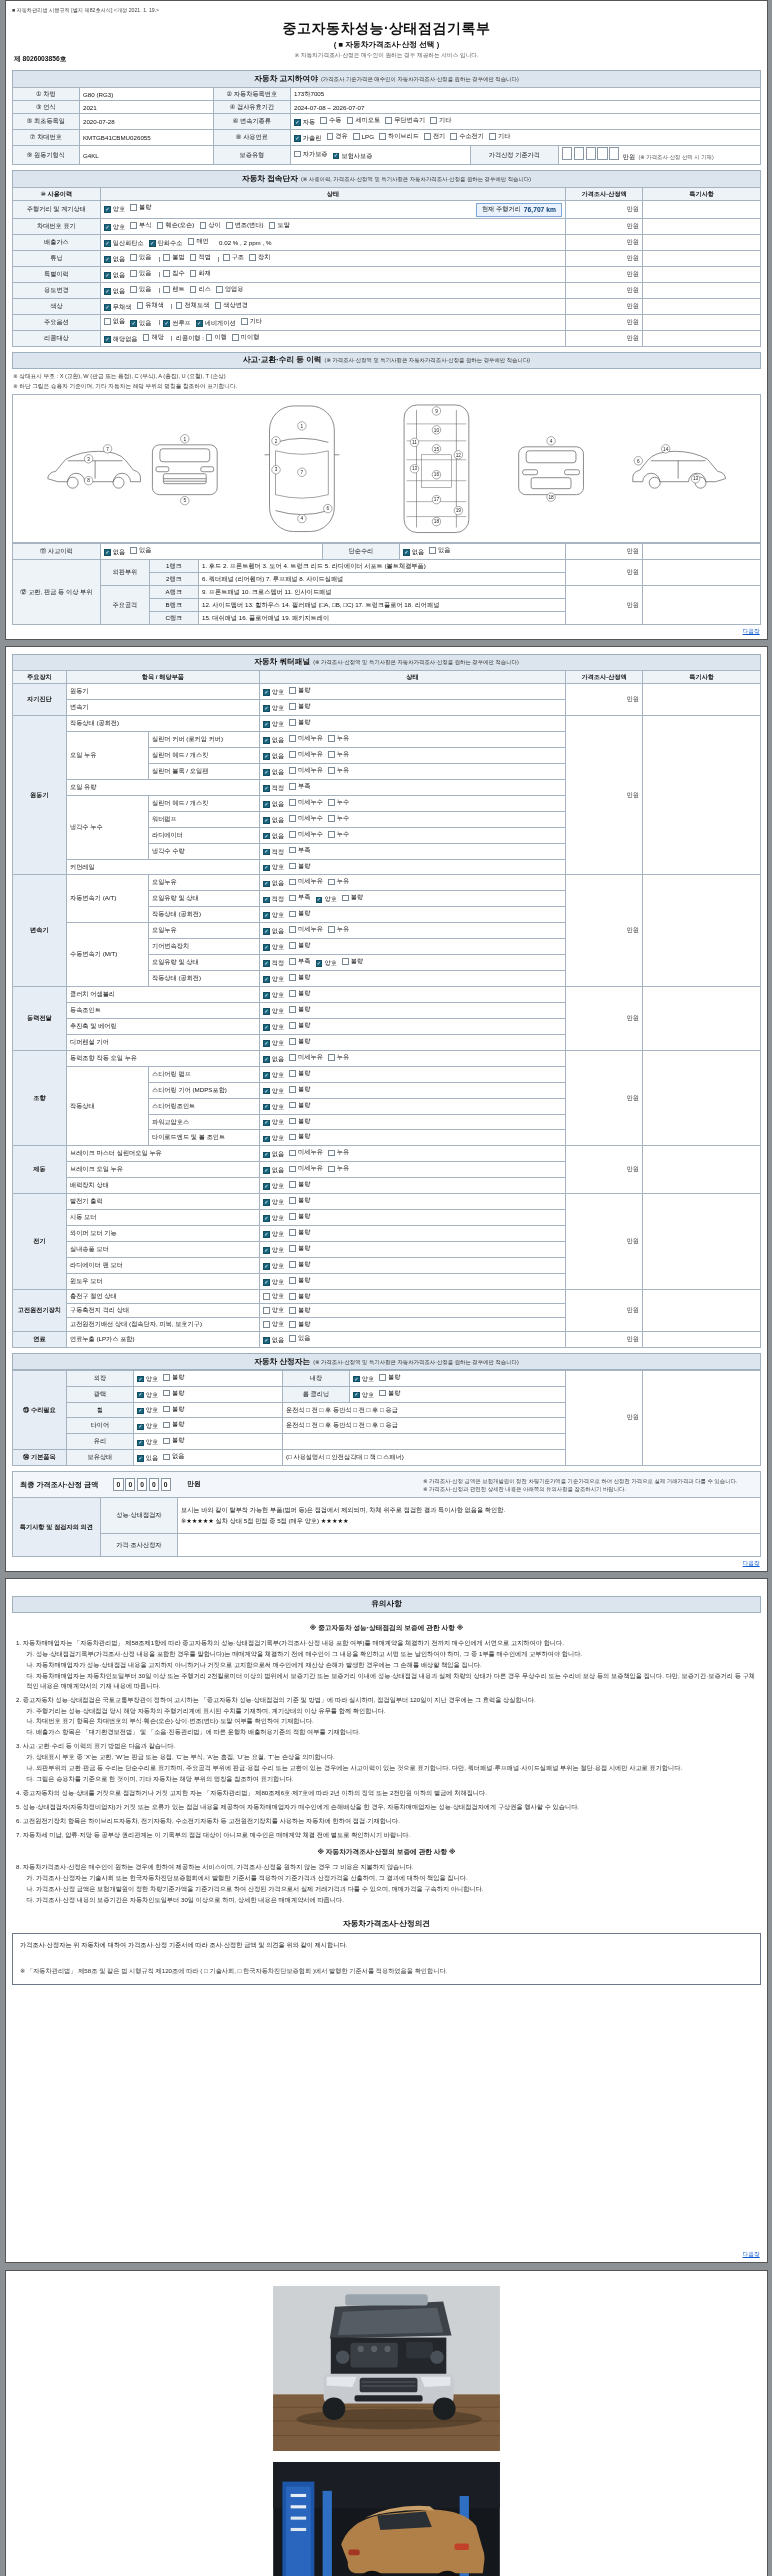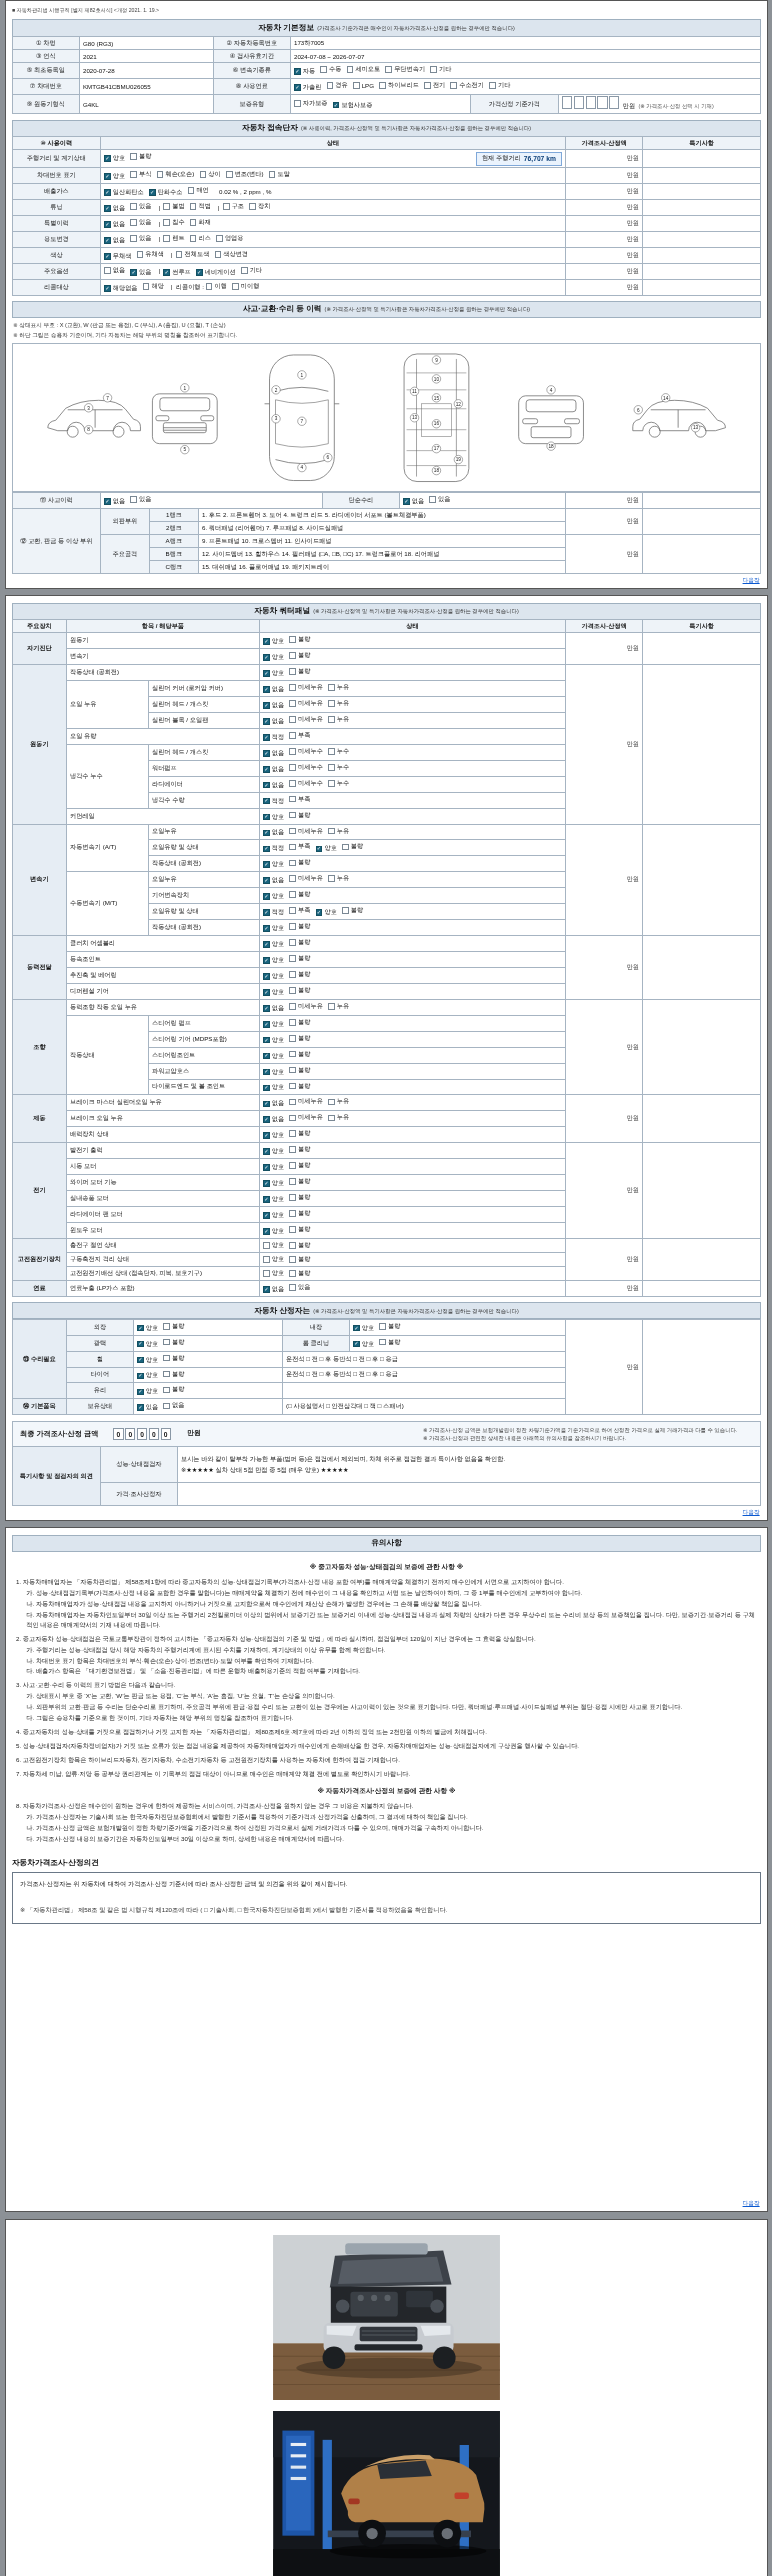--- a/index.html
+++ b/index.html
@@ -34,36 +34,42 @@
 .finalband .fnotes{font-size:5.4px;color:#444;line-height:1.5;margin-left:auto;width:330px}
 .nextlink{position:absolute;right:7.2px;bottom:3.1px;font-size:5.7px;color:#0a58d0;text-decoration:underline;cursor:pointer}
 .nl{font-size:6.2px;line-height:1.6;color:#222}
 .nl.i0{margin-top:4.6px}
 .nl.i1{margin-top:4.1px}
 .nl.i2{padding-left:10.3px;margin-top:1px}
 .nl.ctr{text-align:center;font-weight:bold;font-size:6.7px;margin:7.2px 0 2.1px}
 .opbox{border:0.8px solid #6a7887;margin-top:4.1px;padding:6.2px 7.2px;min-height:52px}
 .opbox .l1{font-size:6.2px}
 .opbox .l2{font-size:6.2px;margin-top:17.5px;color:#333}
-.optitle{text-align:left;font-weight:bold;font-size:7.7px;margin-top:11.3px}
+.optitle{text-align:center;font-weight:bold;font-size:7.7px;margin-top:11.3px}
 .photowrap{display:flex;flex-direction:column;align-items:center;gap:11.3px;margin-top:8.2px}
 .phototitle{text-align:center;font-weight:bold;font-size:8.2px;margin-top:2.1px;letter-spacing:1px}
 .stars{font-size:6.2px;margin-top:2.1px}
 .smalltx{font-size:5.4px;color:#555}
 </style>
 </head>
 <body>
 
 <div class="page">
 
   <section class="sheet">
     <div class="topnote">■ 자동차관리법 시행규칙 [별지 제82호서식] &lt;개정 2021. 1. 19.&gt;</div>
 
-
-    <div class="band"><span>자동차 기본정보</span><span class="bnote">(가격조사 기준가격은 매수인이 자동차가격조사·산정을 원하는 경우에만 적습니다)</span></div>
+    <header class="dochead">
+      <div class="title">중고자동차성능·상태점검기록부</div>
+      <div class="subtitle">( ■ 자동차가격조사·산정 선택 )</div>
+      <div class="subnote">※ 자동차가격조사·산정은 매수인이 원하는 경우 제공하는 서비스 입니다.</div>
+      <div class="regno">제 8026003856호</div>
+    </header>
+
+    <div class="band"><span>자동차 고지하여야</span><span class="bnote">(가격조사 기준가격은 매수인이 자동차가격조사·산정을 원하는 경우에만 적습니다)</span></div>
     <table>
       <colgroup>
           <col style="width:67px">
           <col style="width:134px">
           <col style="width:77px">
           <col style="width:180px">
           <col style="width:88px">
           <col>
         </colgroup>
       <tbody>
@@ -1169,21 +1175,21 @@
         <td></td>
       </tr>
     </tbody>
       </table>
     <span class="nextlink">다음장</span>
   </section>
 
   <div class="gap"></div>
 
   <section class="sheet" style="min-height:685px">
-    <div class="band" style="margin-top:0"><span>유의사항</span></div>
+    <div class="band" style="margin-top:10px"><span>유의사항</span></div>
     <div style="padding:3.1px 4.1px">
         <div class="nl i0 ctr">※ 중고자동차 성능·상태점검의 보증에 관한 사항 ※</div>
         <div class="nl i1">1. 자동차매매업자는 「자동차관리법」 제58조제1항에 따라 중고자동차의 성능·상태점검기록부(가격조사·산정 내용 포함 여부)를 매매계약을 체결하기 전까지 매수인에게 서면으로 고지하여야 합니다.</div>
         <div class="nl i2">가. 성능·상태점검기록부(가격조사·산정 내용을 포함한 경우를 말합니다)는 매매계약을 체결하기 전에 매수인이 그 내용을 확인하고 서명 또는 날인하여야 하며, 그 중 1부를 매수인에게 교부하여야 합니다.</div>
         <div class="nl i2">나. 자동차매매업자가 성능·상태점검 내용을 고지하지 아니하거나 거짓으로 고지함으로써 매수인에게 재산상 손해가 발생한 경우에는 그 손해를 배상할 책임을 집니다.</div>
         <div class="nl i2">다. 자동차매매업자는 자동차인도일부터 30일 이상 또는 주행거리 2천킬로미터 이상의 범위에서 보증기간 또는 보증거리 이내에 성능·상태점검 내용과 실제 차량의 상태가 다른 경우 무상수리 또는 수리비 보상 등의 보증책임을 집니다. 다만, 보증기간·보증거리 등 구체적인 내용은 매매계약서의 기재 내용에 따릅니다.</div>
         <div class="nl i1">2. 중고자동차 성능·상태점검은 국토교통부장관이 정하여 고시하는 「중고자동차 성능·상태점검의 기준 및 방법」에 따라 실시하며, 점검일부터 120일이 지난 경우에는 그 효력을 상실합니다.</div>
         <div class="nl i2">가. 주행거리는 성능·상태점검 당시 해당 자동차의 주행거리계에 표시된 수치를 기재하며, 계기상태의 이상 유무를 함께 확인합니다.</div>
         <div class="nl i2">나. 차대번호 표기 항목은 차대번호의 부식·훼손(오손)·상이·변조(변타)·도말 여부를 확인하여 기재합니다.</div>
         <div class="nl i2">다. 배출가스 항목은 「대기환경보전법」 및 「소음·진동관리법」에 따른 운행차 배출허용기준의 적합 여부를 기재합니다.</div>

